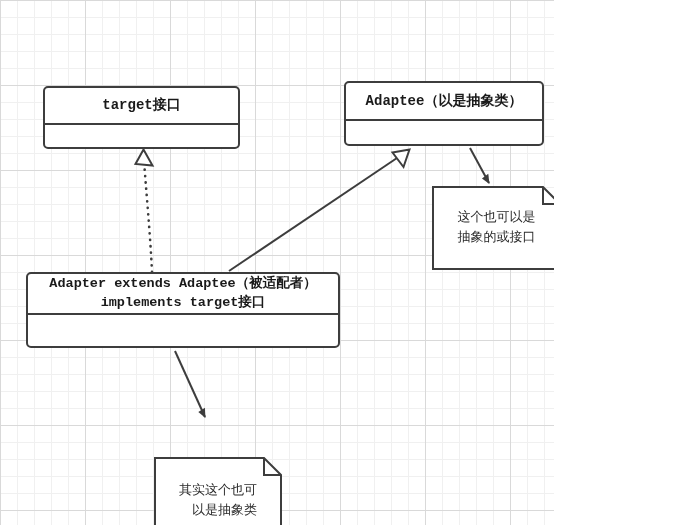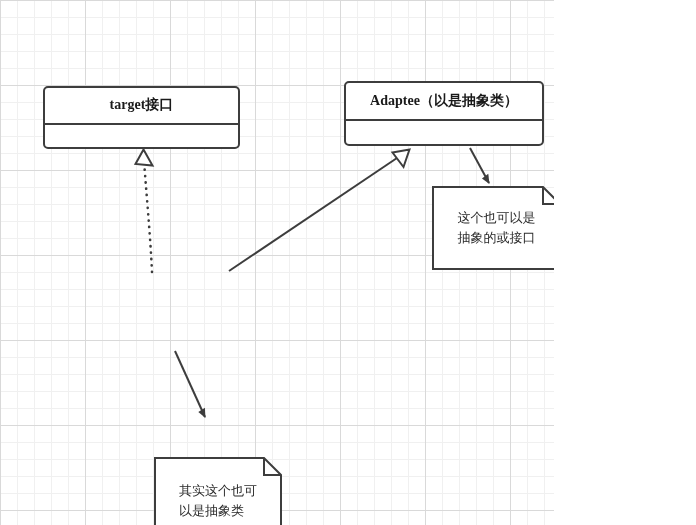--- a/index.html
+++ b/index.html
@@ -17,21 +17,21 @@
       linear-gradient(to right, #d9d9d9 1px, transparent 1px),
       linear-gradient(to bottom, #d9d9d9 1px, transparent 1px),
       linear-gradient(to right, #f0f0f0 1px, transparent 1px),
       linear-gradient(to bottom, #f0f0f0 1px, transparent 1px);
     background-size:
       85px 85px,
       85px 85px,
       17px 17px,
       17px 17px;
     background-position: 0px 0px, 0px 0px, 0px 0px, 0px 0px;
-    font-family: Liberation Serif, serif;
+    font-family: Liberation Mono, monospace;
   }
   #edges {
     position: absolute;
     left: 0;
     top: 0;
     width: 696px;
     height: 525px;
     pointer-events: none;
   }
 
@@ -82,21 +82,21 @@
     position: absolute;
     left: 0; top: 0; right: 0; bottom: 0;
   }
   .uml-note .note-text {
     position: absolute;
     left: 0; top: 0; right: 0; bottom: 0;
     display: flex;
     flex-direction: column;
     align-items: center;
     justify-content: center;
-    text-align: left;
+    text-align: right;
     font-size: 13px;
     color: #2b2b2b;
     line-height: 1.55;
     padding: 4px 10px;
     box-sizing: border-box;
     white-space: pre-line;
   }
   #note-adaptee { left: 432px; top: 186px; width: 129px; height: 84px; }
   #note-adapter { left: 154px; top: 421px; width: 128px; height: 88px; margin-top: 36px; }
 </style>
@@ -134,20 +134,24 @@
   <div class="uml-class" id="class-target">
     <div class="cls-title">target接口</div>
     <div class="cls-body"></div>
   </div>
 
   <div class="uml-class" id="class-adaptee">
     <div class="cls-title">Adaptee（以是抽象类）</div>
     <div class="cls-body"></div>
   </div>
 
+  <div class="uml-class" id="class-adapter">
+    <div class="cls-title">Adapter extends Adaptee（被适配者） implements  target接口</div>
+    <div class="cls-body"></div>
+  </div>
 
   <div class="uml-note" id="note-adaptee">
     <svg class="note-shape" viewBox="0 0 129 84" preserveAspectRatio="none" xmlns="http://www.w3.org/2000/svg">
       <path d="M1,1 L111,1 L128,18 L128,83 L1,83 Z" fill="#ffffff" stroke="#3d3d3d" stroke-width="2" vector-effect="non-scaling-stroke"></path>
       <path d="M111,1 L111,18 L128,18" fill="none" stroke="#3d3d3d" stroke-width="2" vector-effect="non-scaling-stroke"></path>
     </svg>
     <div class="note-text">这个也可以是
 抽象的或接口</div>
   </div>
 

